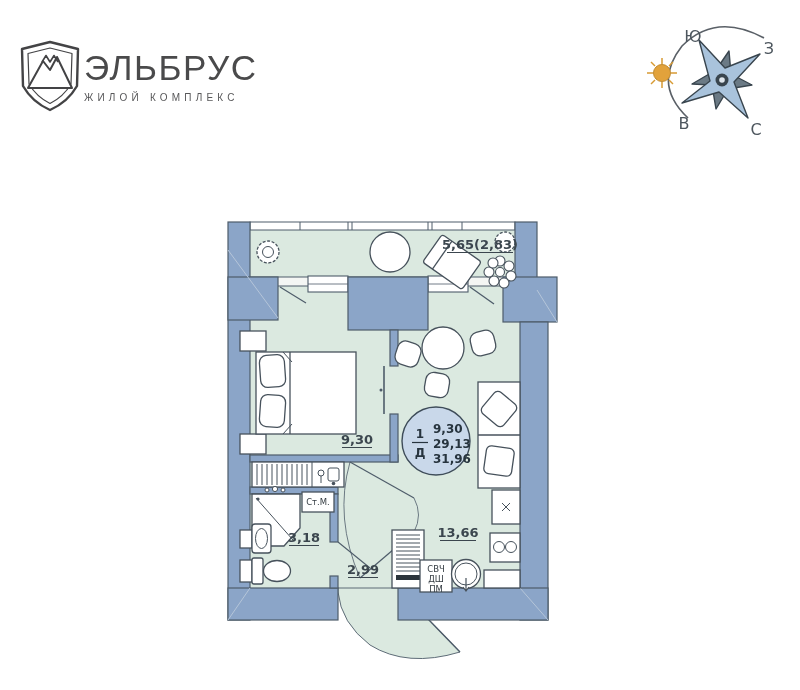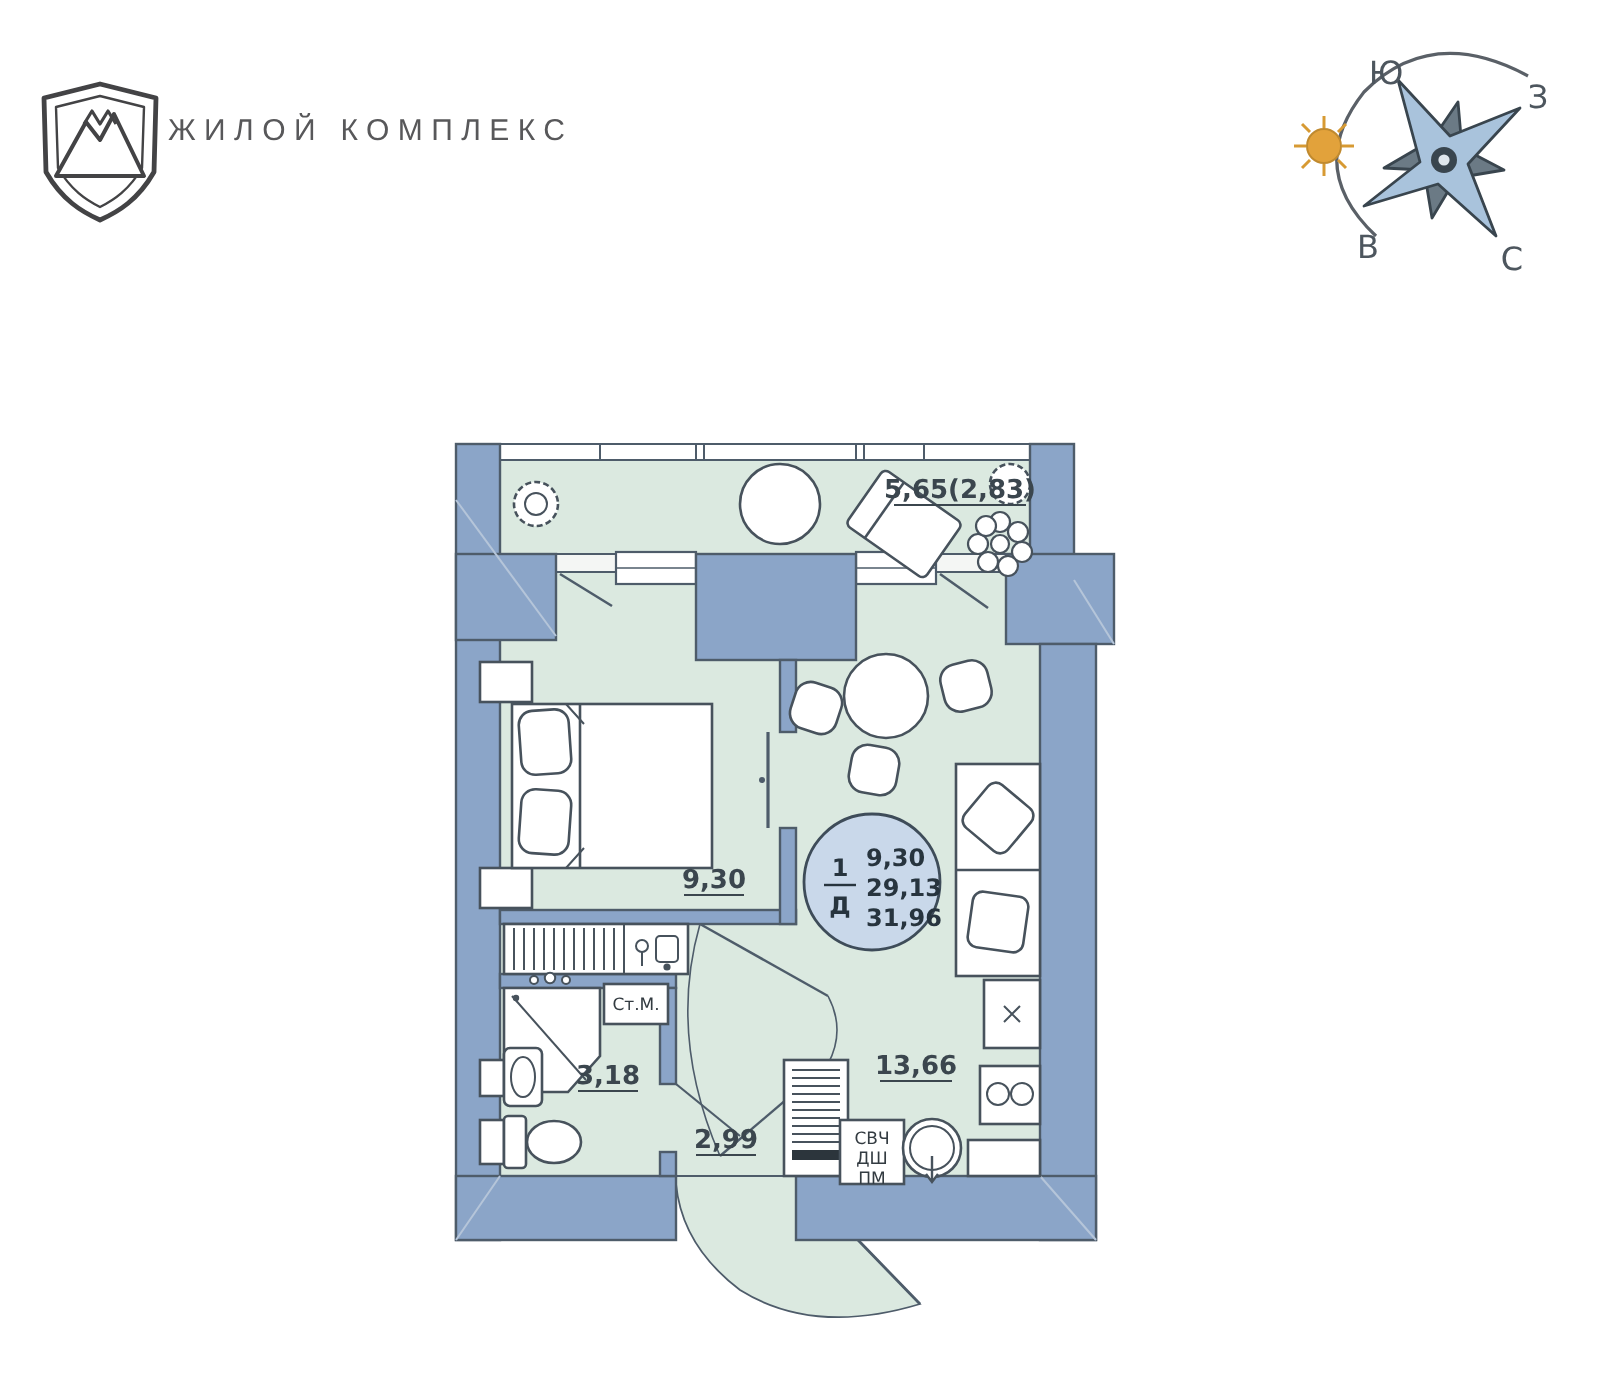--- a/index.html
+++ b/index.html
@@ -2,34 +2,35 @@
 <html><head>
 <meta charset="utf-8">
 <style>
   html,body{margin:0;padding:0;background:#ffffff;}
   .page{position:relative;width:800px;height:690px;background:#ffffff;overflow:hidden;
         font-family:"DejaVu Sans",sans-serif;}
   svg{position:absolute;left:0;top:0;}
   .logo-text{position:absolute;left:84px;top:50px;color:#4a4a4b;}
   .logo-title{font-family:"Liberation Sans","DejaVu Sans",sans-serif;font-size:35px;
               font-weight:500;letter-spacing:1.5px;line-height:1;color:#4a4a4b;}
-  .logo-sub{font-family:"Liberation Sans","DejaVu Sans",sans-serif;font-size:15px;
+  .logo-sub{font-family:"Liberation Sans","DejaVu Sans",sans-serif;font-size:10px;
             letter-spacing:4.2px;color:#58585a;margin-top:7px;}
   text{font-family:"DejaVu Sans",sans-serif;}
   .arealbl{font-size:13px;font-weight:600;fill:#3b464e;}
   .tinylbl{font-size:8.5px;fill:#333b41;}
   .badgelbl{font-size:12px;font-weight:600;fill:#27343e;}
   .compasslbl{font-size:16px;fill:#4d565e;}
 </style>
 </head>
 <body>
 
 <div class="page">
 
   <div class="logo-text">
+    <div class="logo-title">ЭЛЬБРУС</div>
     <div class="logo-sub">ЖИЛОЙ КОМПЛЕКС</div>
   </div>
 
   <svg width="800" height="690" viewBox="0 0 800 690">
 
     <g fill="none" stroke="#434345" stroke-linejoin="round">
       <path d="M50,42 L78,49 L77,86 C69,100 59,106 50,110 C41,106 31,100 23,86 L22,49 Z" stroke-width="2.4" fill="#ffffff"></path>
       <path d="M50,48 L72,53.5 L71,84 C64.5,95 57,100 50,103.5 C43,100 35.5,95 29,84 L28,53.5 Z" stroke-width="1.2"></path>
       <path d="M28,88 L43,61 L50,70 L57,57 L72,88 Z" stroke-width="2" fill="#ffffff"></path>
       <path d="M42,62 L46,55.5 L50,62 L54,55.5 L58,62" stroke-width="1.6"></path>

